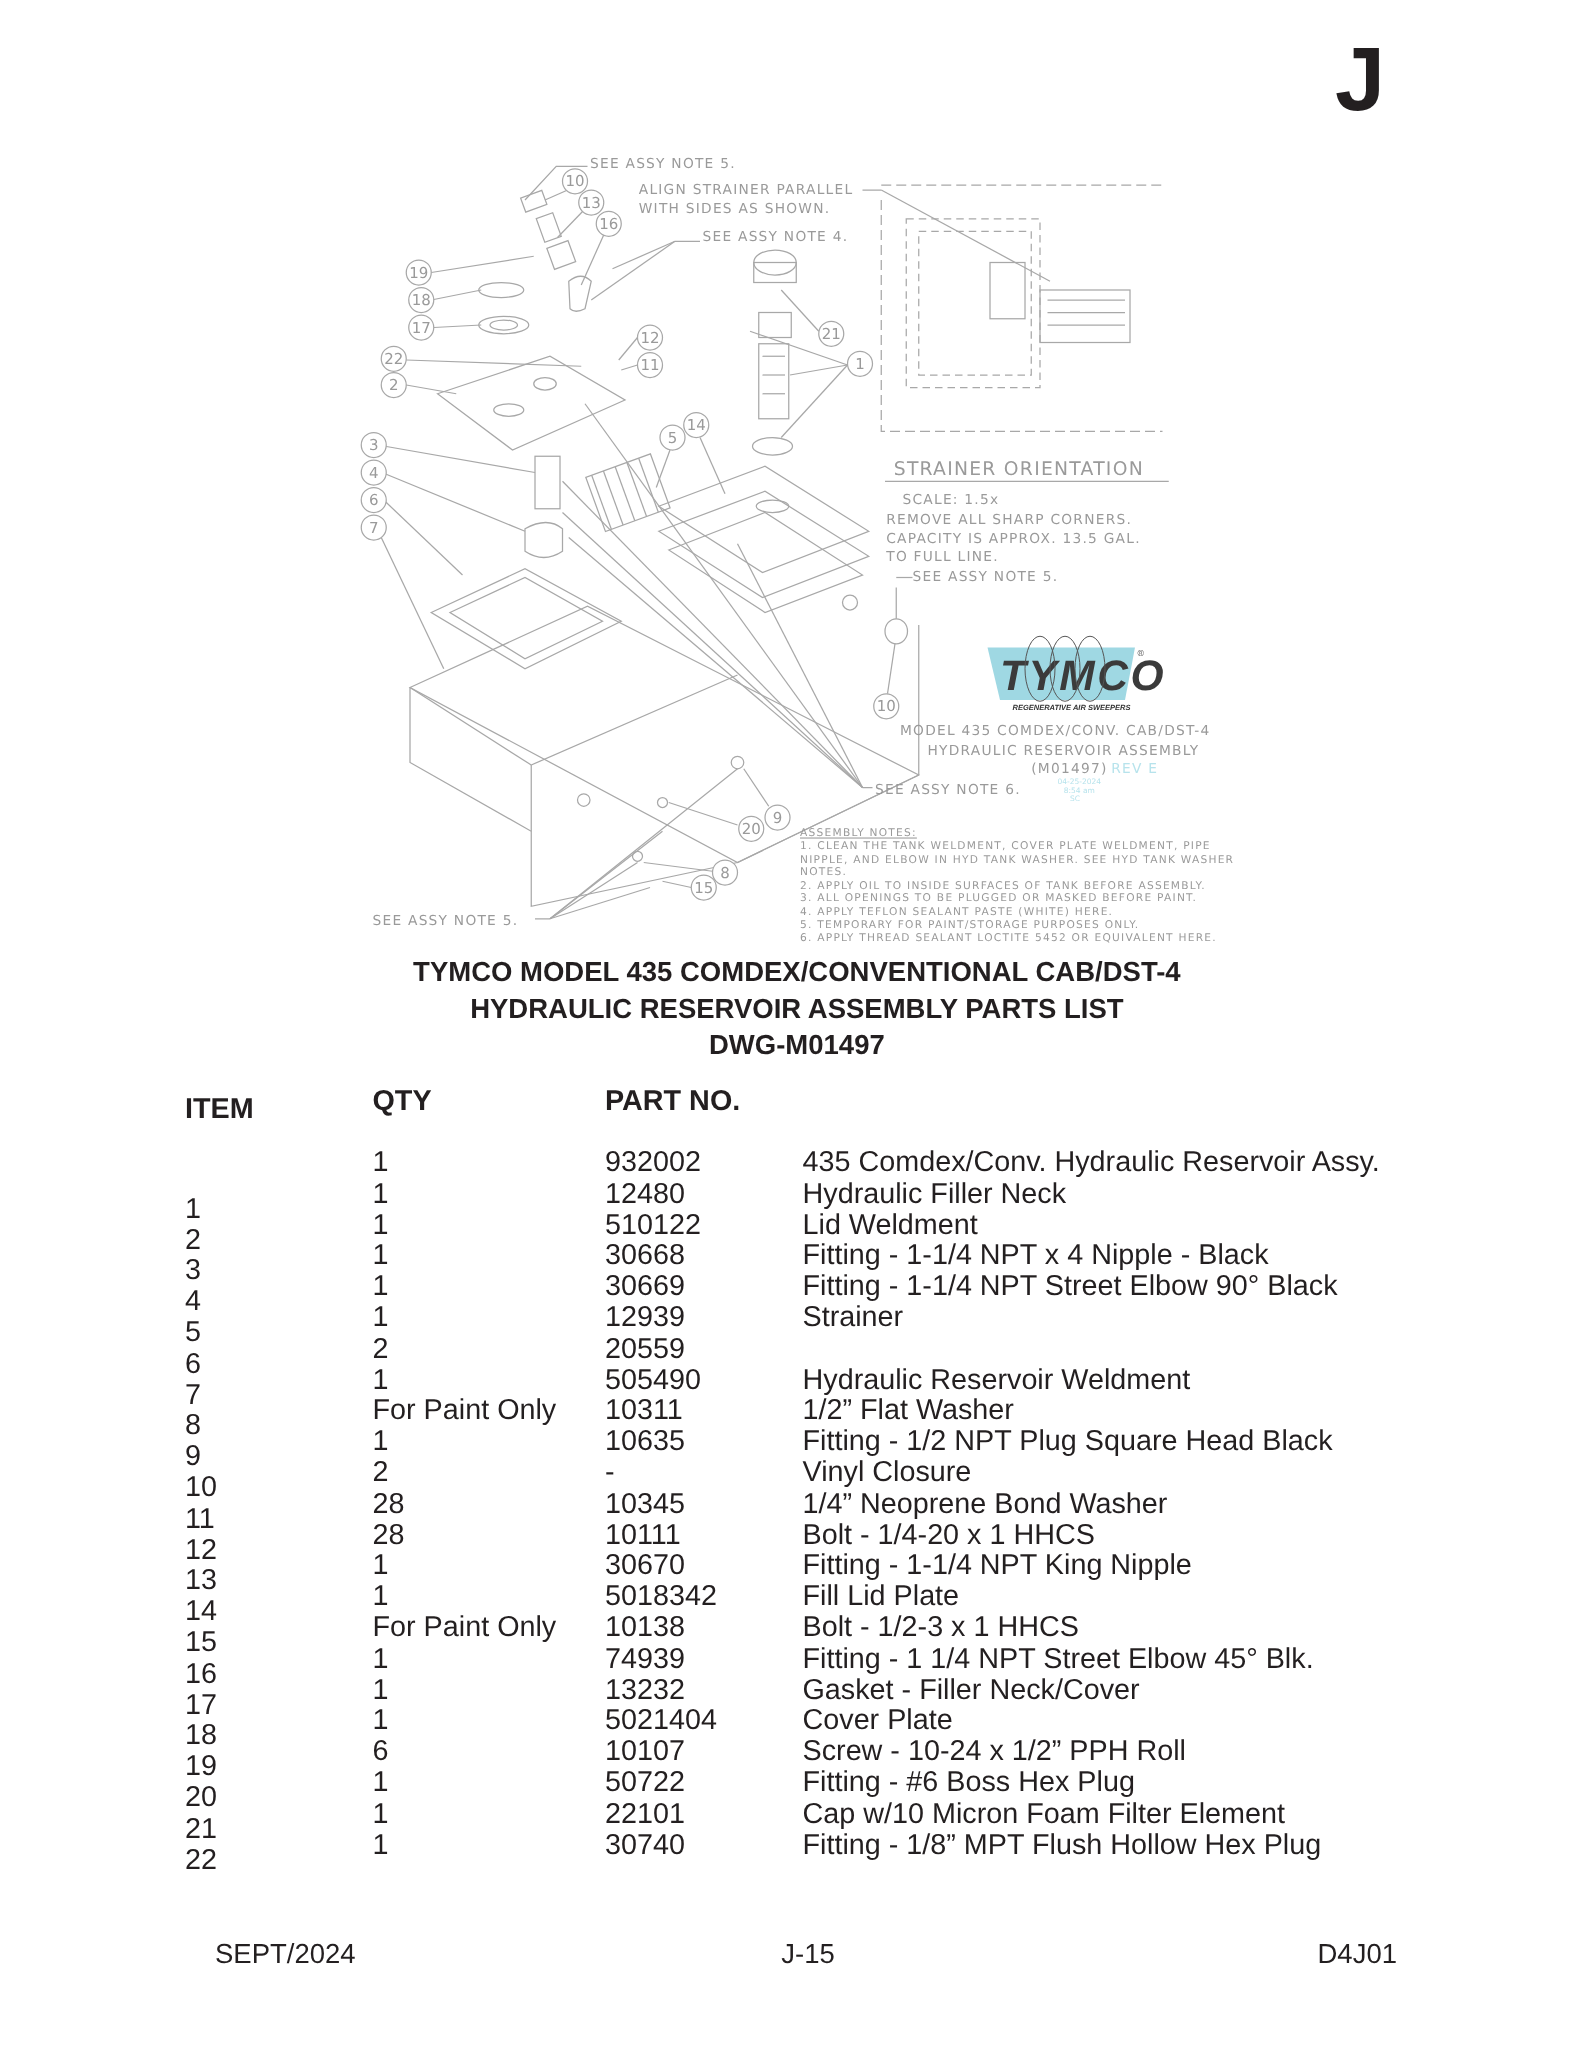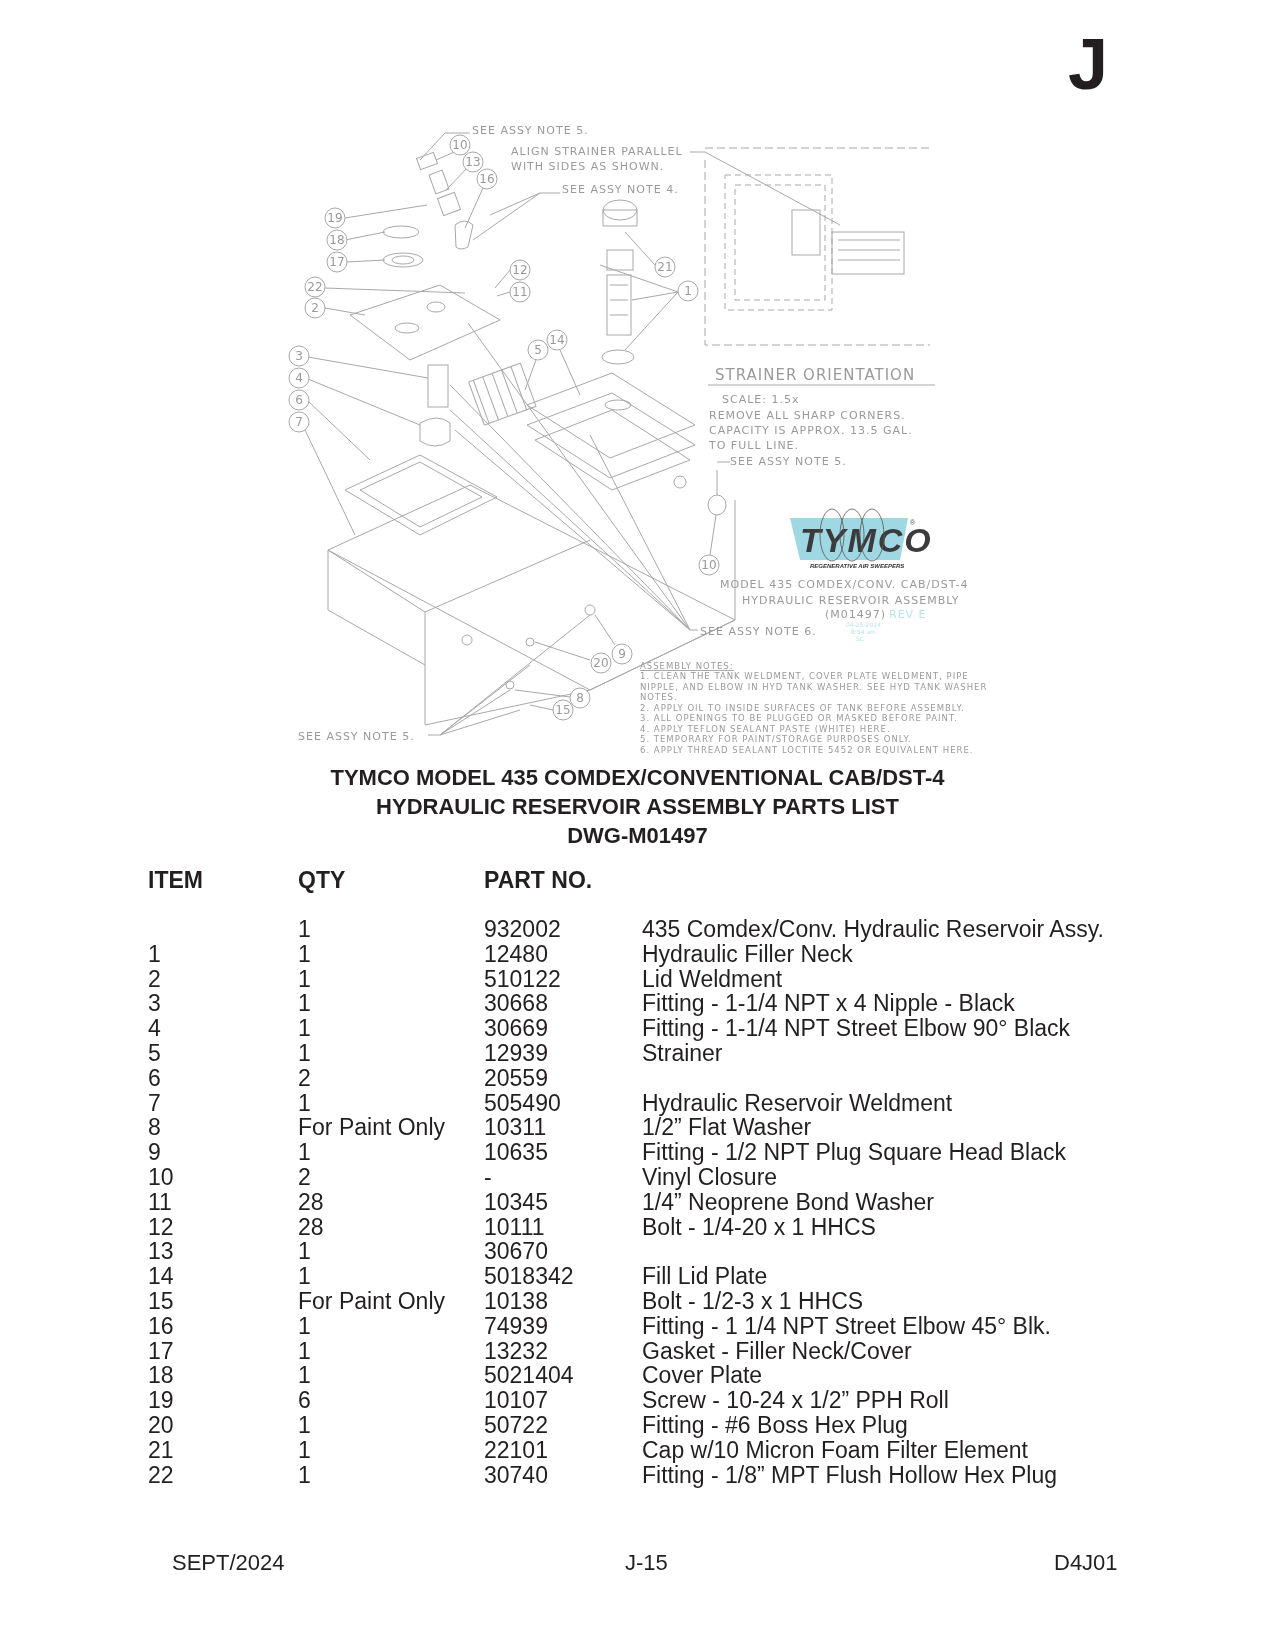--- a/index.html
+++ b/index.html
@@ -8,21 +8,21 @@
   .drawing { position: absolute; left: 280px; top: 115px; width: 760px; height: 680px; }
   .drawing svg { width: 100%; height: 100%; }
   .cad { fill: none; stroke: #a8a8a8; stroke-width: 1; }
   .cadt { font-family: "DejaVu Sans", sans-serif; fill: #9a9a9a; font-size: 11px; letter-spacing: 1px; }
   .bub { fill: #fff; stroke: #a8a8a8; stroke-width: 1; }
   .bubt { font-family: "DejaVu Sans", sans-serif; fill: #9a9a9a; font-size: 12px; text-anchor: middle; }
   .title-block { position: absolute; left: 0; width: 1275px; top: 805px; text-align: center; font-weight: bold; font-size: 22px; line-height: 30px; }
   .parts { position: absolute; left: 148px; top: 908px; font-size: 23px; }
   .parts .hdr { display: flex; font-weight: bold; height: 30px; align-items: center; }
   .row { display: flex; height: 24.8px; line-height: 24.8px; }
-  .c-item { width: 150px; }
+  .c-item { width: 150px; margin-top: 12px; }
   .c-qty { width: 186px; }
   .c-part { width: 158px; }
   .c-desc { width: 560px; white-space: nowrap; }
   .rows { margin-top: 22px; }
   .footer { position: absolute; top: 1550px; left: 148px; width: 1000px; font-size: 22px; }
   .footer span { position: absolute; margin-left: 24px; }
 </style>
 </head>
 <body>
 
@@ -332,20 +332,21 @@
       <div class="row">
         <div class="c-item">12</div>
         <div class="c-qty">28</div>
         <div class="c-part">10111</div>
         <div class="c-desc">Bolt - 1/4-20 x 1 HHCS</div>
       </div>
       <div class="row">
         <div class="c-item">13</div>
         <div class="c-qty">1</div>
         <div class="c-part">30670</div>
+        <div class="c-desc">Fitting - 1-1/4 NPT King Nipple</div>
       </div>
       <div class="row">
         <div class="c-item">14</div>
         <div class="c-qty">1</div>
         <div class="c-part">5018342</div>
         <div class="c-desc">Fill Lid Plate</div>
       </div>
       <div class="row">
         <div class="c-item">15</div>
         <div class="c-qty">For Paint Only</div>

